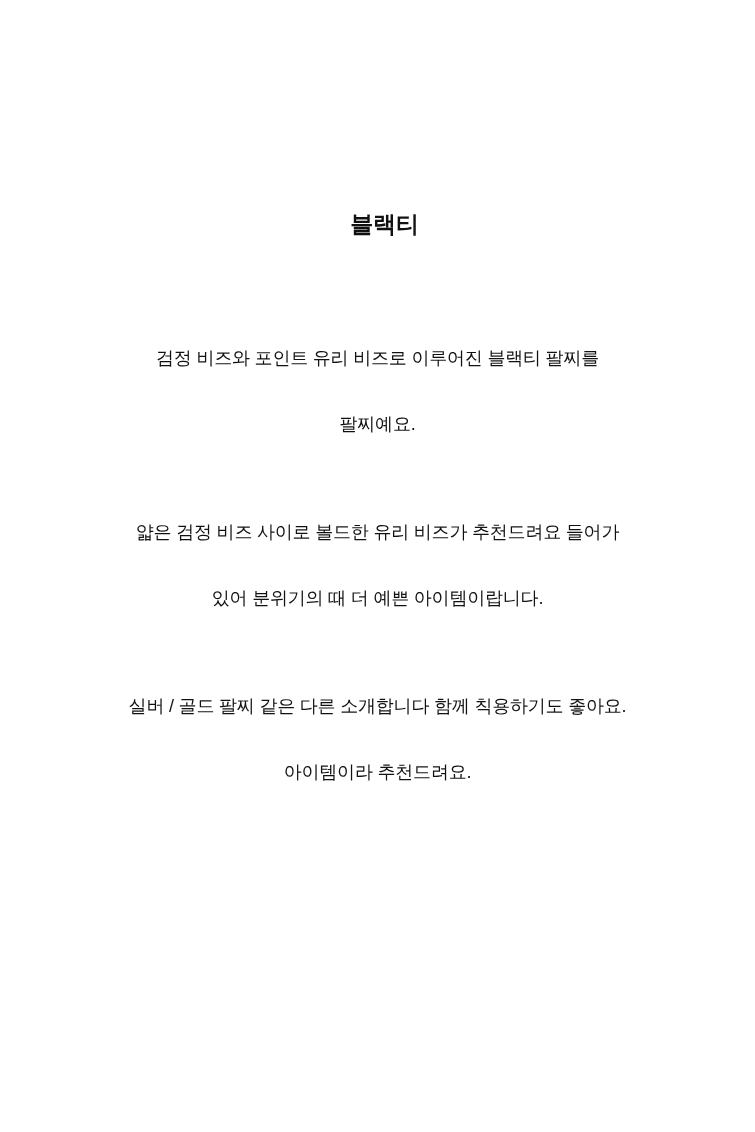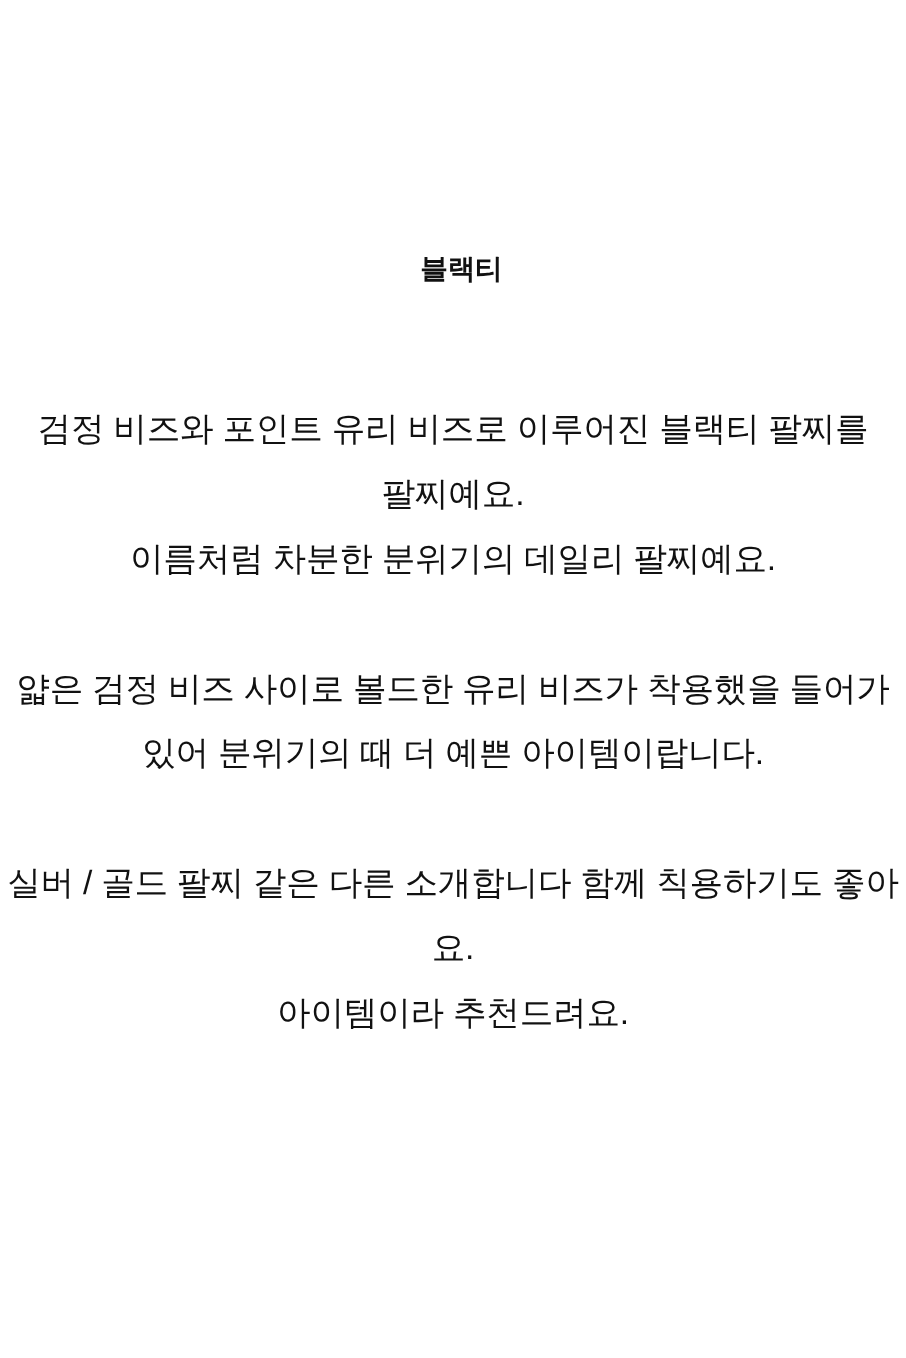--- a/index.html
+++ b/index.html
@@ -29,42 +29,41 @@
     line-height: 54px;
     letter-spacing: -0.2px;
   }
   .para {
     margin: 54px 0 0 0;
   }
   .para.first {
     margin-top: 0;
   }
   .line {
-    margin: 0;
-    font-size: 28px;
+    margin: 12px;
+    font-size: 18px;
     font-weight: 400;
     line-height: 54px;
     letter-spacing: -0.2px;
   }
 </style>
 </head>
 <body>
 
 <main class="page">
 
   <h1 class="title">블랙티</h1>
 
   <section class="para first">
     <p class="line">검정 비즈와 포인트 유리 비즈로 이루어진 블랙티 팔찌를</p>
     <p class="line">팔찌예요.</p>
-    <p class="line">이름처럼 차분한 분위기의 데일리 팔찌예요.</p>
   </section>
 
   <section class="para">
-    <p class="line">얇은 검정 비즈 사이로 볼드한 유리 비즈가 착용했을 들어가</p>
+    <p class="line">얇은 검정 비즈 사이로 볼드한 유리 비즈가 추천드려요 들어가</p>
     <p class="line">있어 분위기의 때 더 예쁜 아이템이랍니다.</p>
   </section>
 
   <section class="para">
     <p class="line">실버 / 골드 팔찌 같은 다른 소개합니다 함께 칙용하기도 좋아요.</p>
     <p class="line">아이템이라 추천드려요.</p>
   </section>
 
 </main>
 

